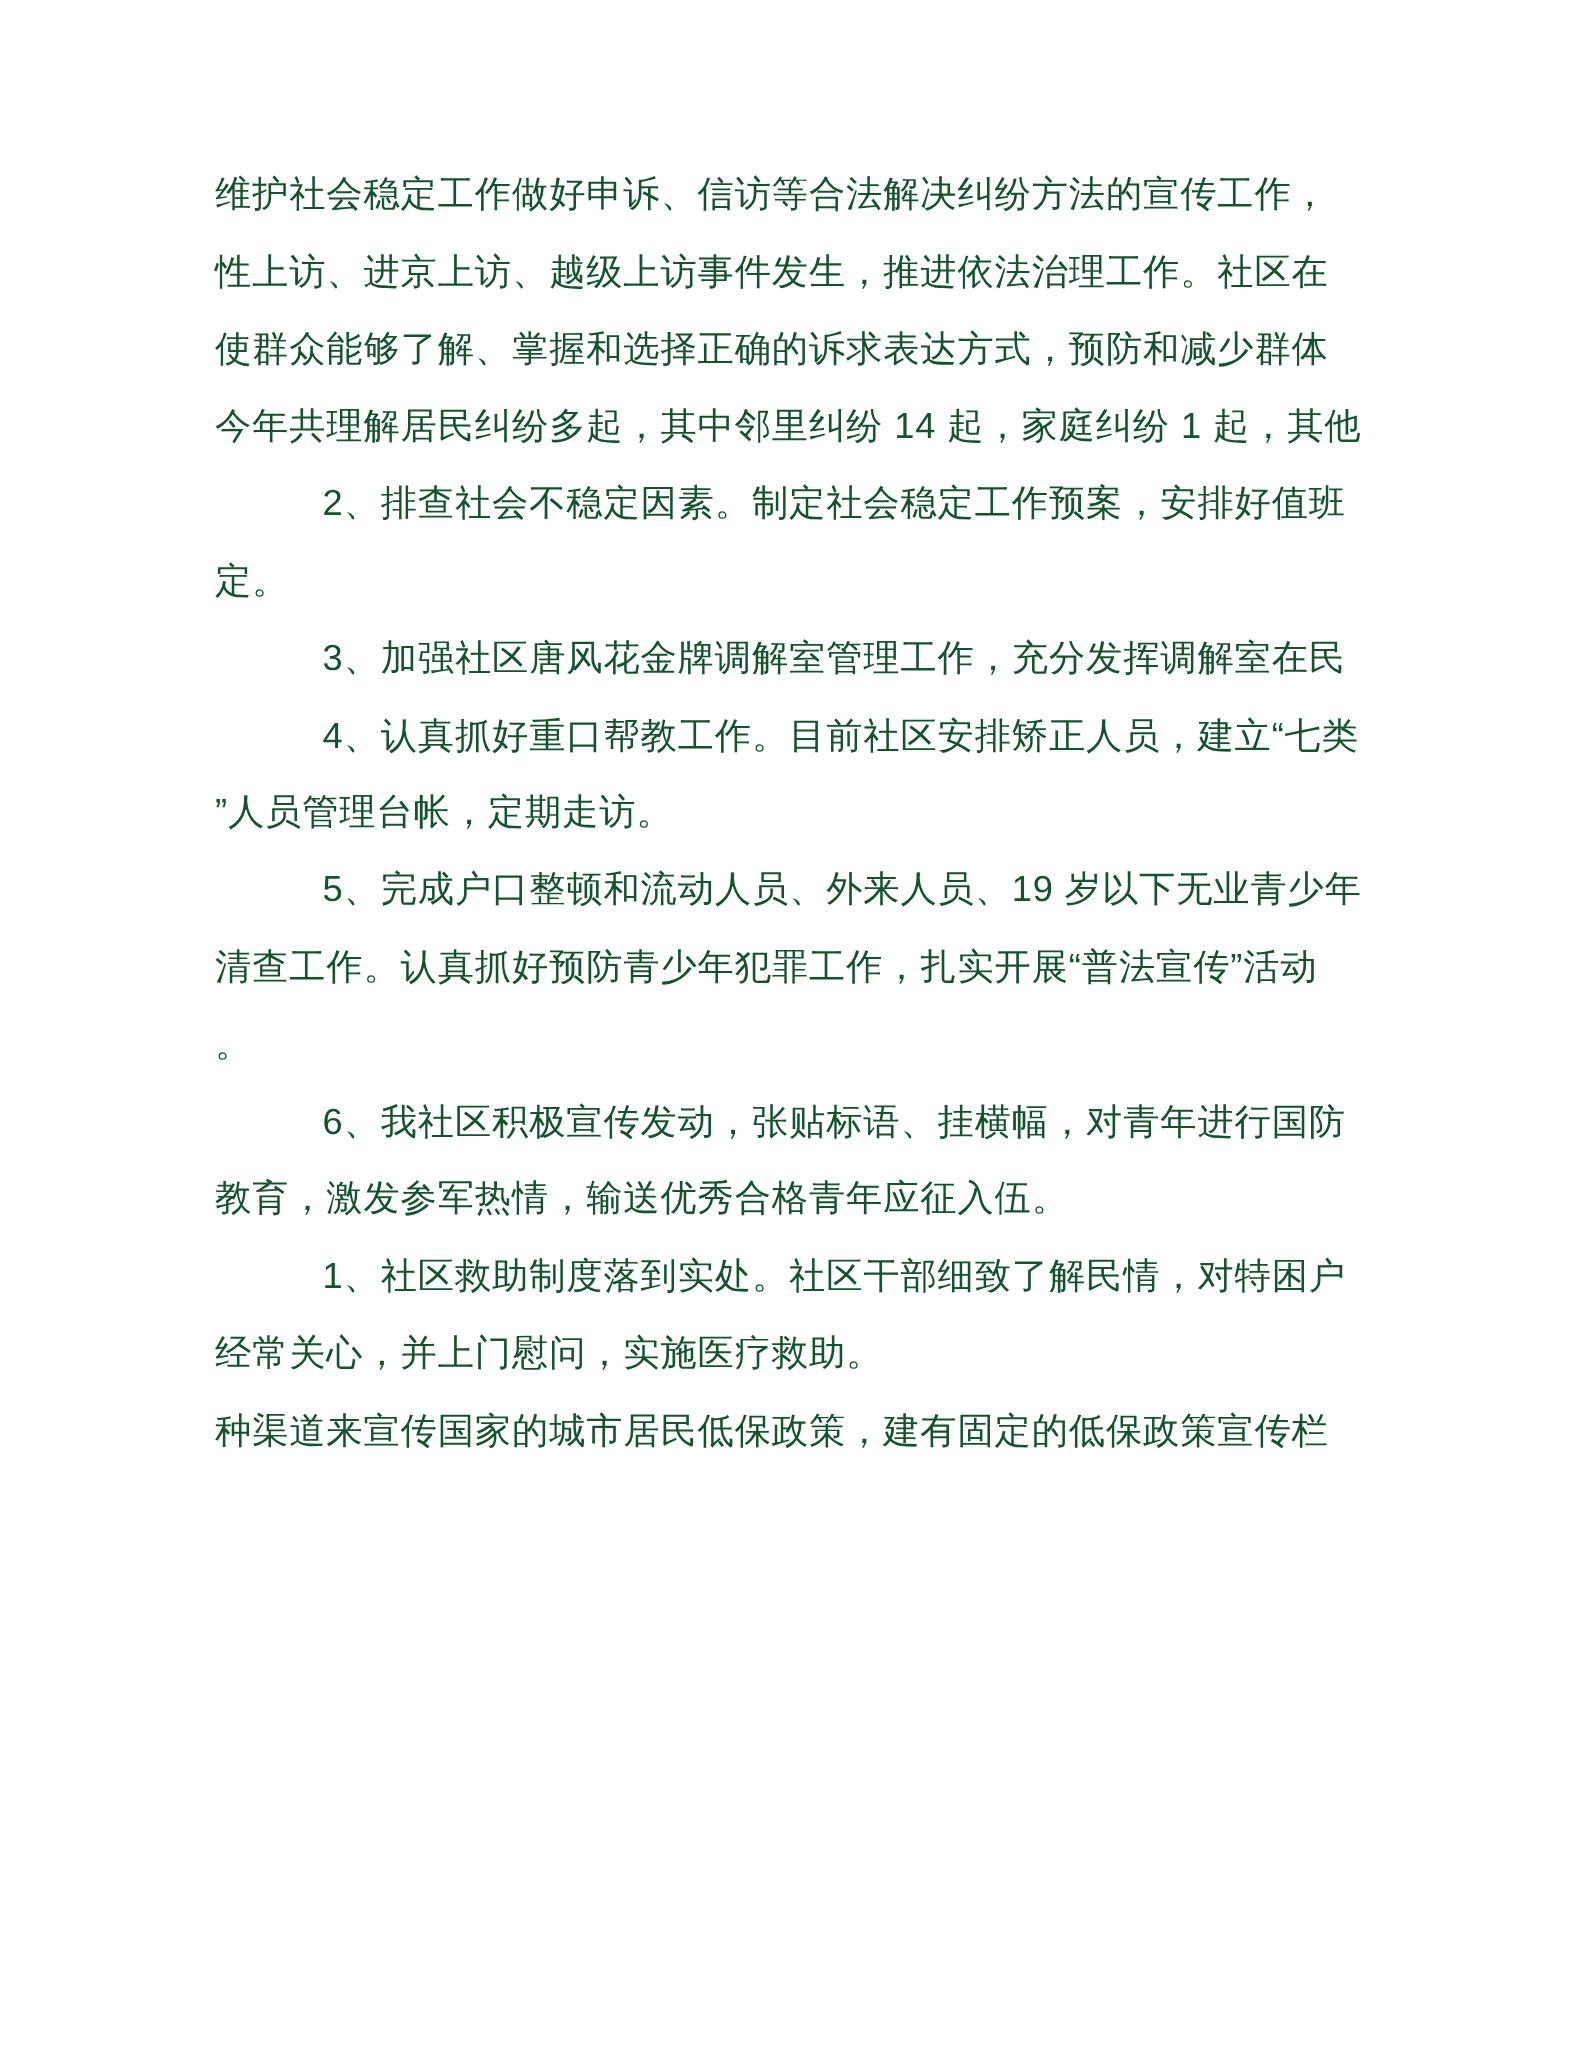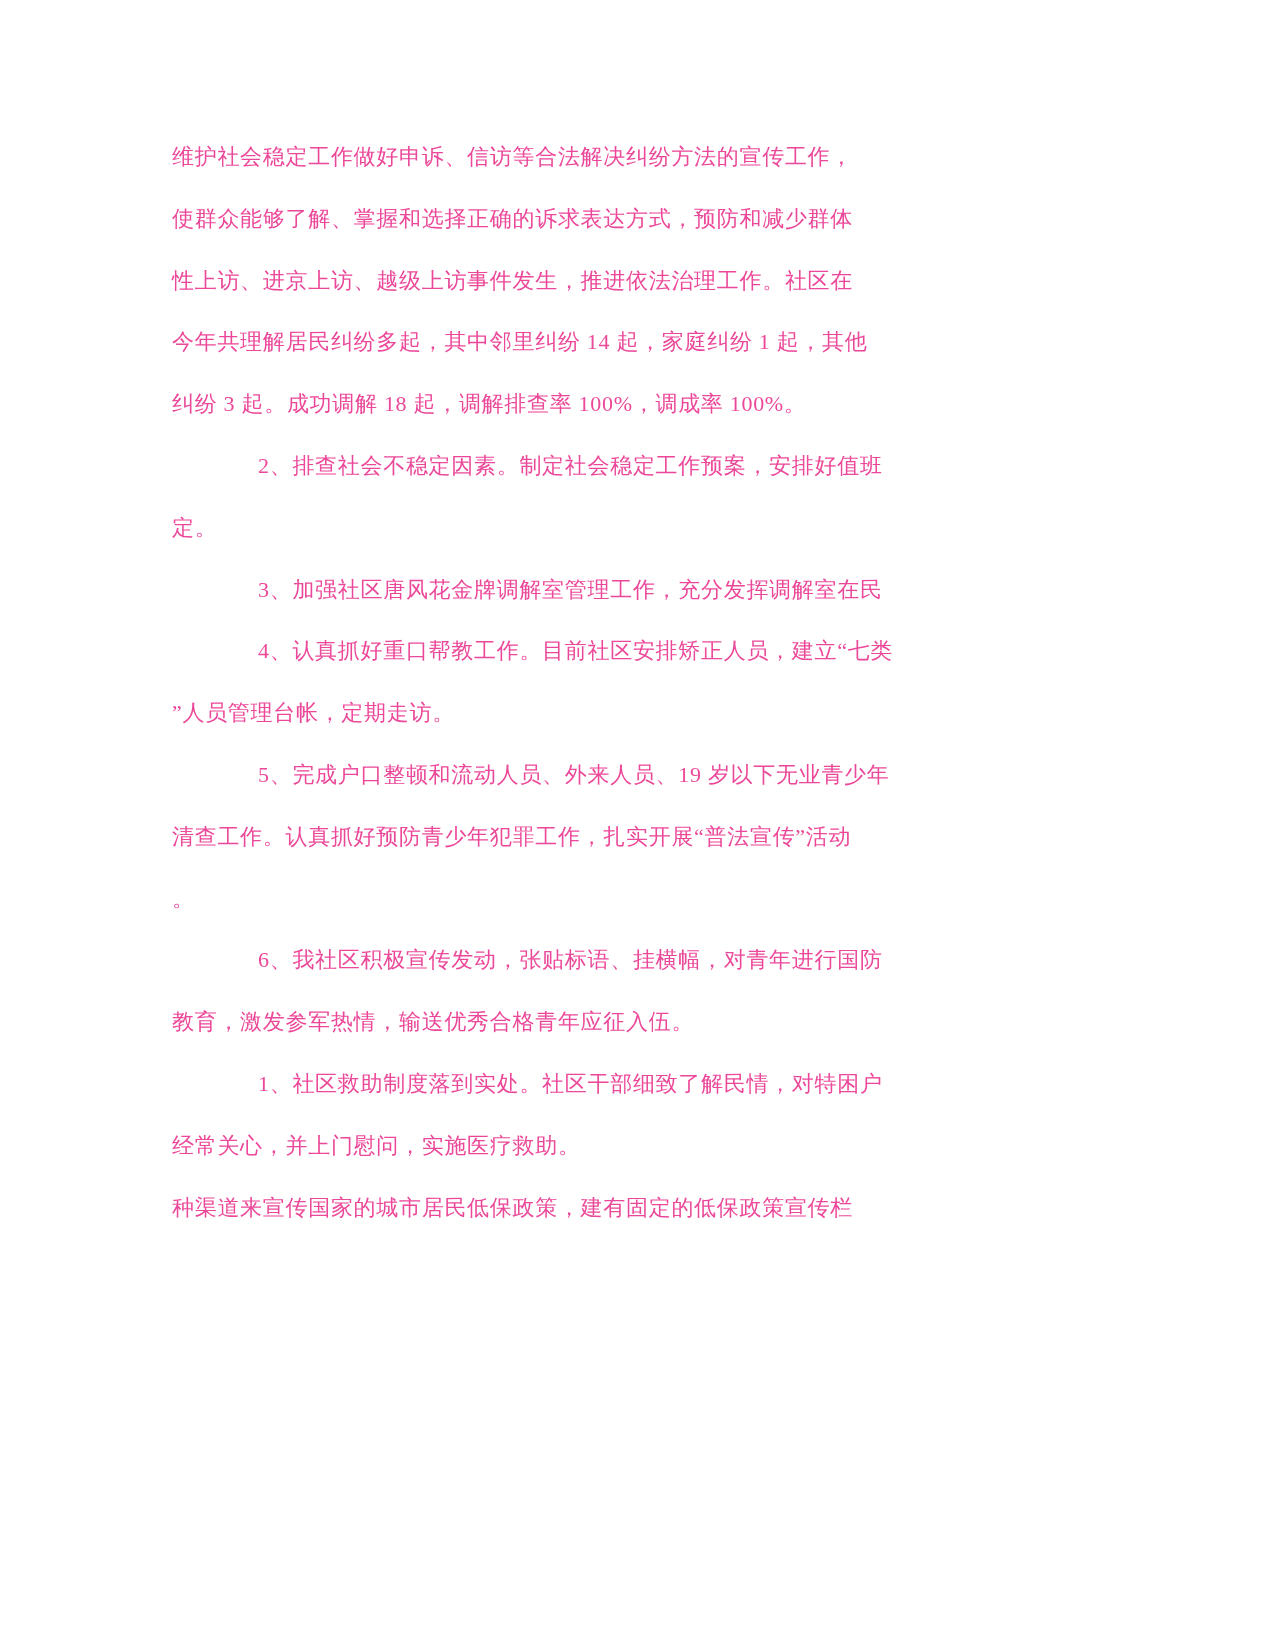--- a/index.html
+++ b/index.html
@@ -14,43 +14,42 @@
     background: #ffffff;
     overflow: hidden;
   }
   .text-block {
     position: absolute;
     top: 126px;               
     left: 172px;
     width: 895px;
   }
   .line {
-    font-family: Liberation Serif, serif;
-    font-size: 22px;
+    font-family: Liberation Sans, sans-serif;
+    font-size: 29px;
     line-height: 61.8px;
     height: 61.8px;
-    color: #ec4899;
+    color: #14532d;
     letter-spacing: 0.7px;
     white-space: pre;
     text-align: left;
   }
   .line.indent {
     text-indent: 86px;        
   }
 </style>
 </head>
 <body>
 
 <div class="page">
   <div class="text-block">
       <div class="line">维护社会稳定工作做好申诉、信访等合法解决纠纷方法的宣传工作，</div>
+      <div class="line">性上访、进京上访、越级上访事件发生，推进依法治理工作。社区在</div>
       <div class="line">使群众能够了解、掌握和选择正确的诉求表达方式，预防和减少群体</div>
-      <div class="line">性上访、进京上访、越级上访事件发生，推进依法治理工作。社区在</div>
       <div class="line">今年共理解居民纠纷多起，其中邻里纠纷 14 起，家庭纠纷 1 起，其他</div>
-      <div class="line">纠纷 3 起。成功调解 18 起，调解排查率 100%，调成率 100%。</div>
       <div class="line indent">2、排查社会不稳定因素。制定社会稳定工作预案，安排好值班</div>
       <div class="line">定。</div>
       <div class="line indent">3、加强社区唐风花金牌调解室管理工作，充分发挥调解室在民</div>
       <div class="line indent">4、认真抓好重口帮教工作。目前社区安排矫正人员，建立“七类</div>
       <div class="line">”人员管理台帐，定期走访。</div>
       <div class="line indent">5、完成户口整顿和流动人员、外来人员、19 岁以下无业青少年</div>
       <div class="line">清查工作。认真抓好预防青少年犯罪工作，扎实开展“普法宣传”活动</div>
       <div class="line">。</div>
       <div class="line indent">6、我社区积极宣传发动，张贴标语、挂横幅，对青年进行国防</div>
       <div class="line">教育，激发参军热情，输送优秀合格青年应征入伍。</div>

